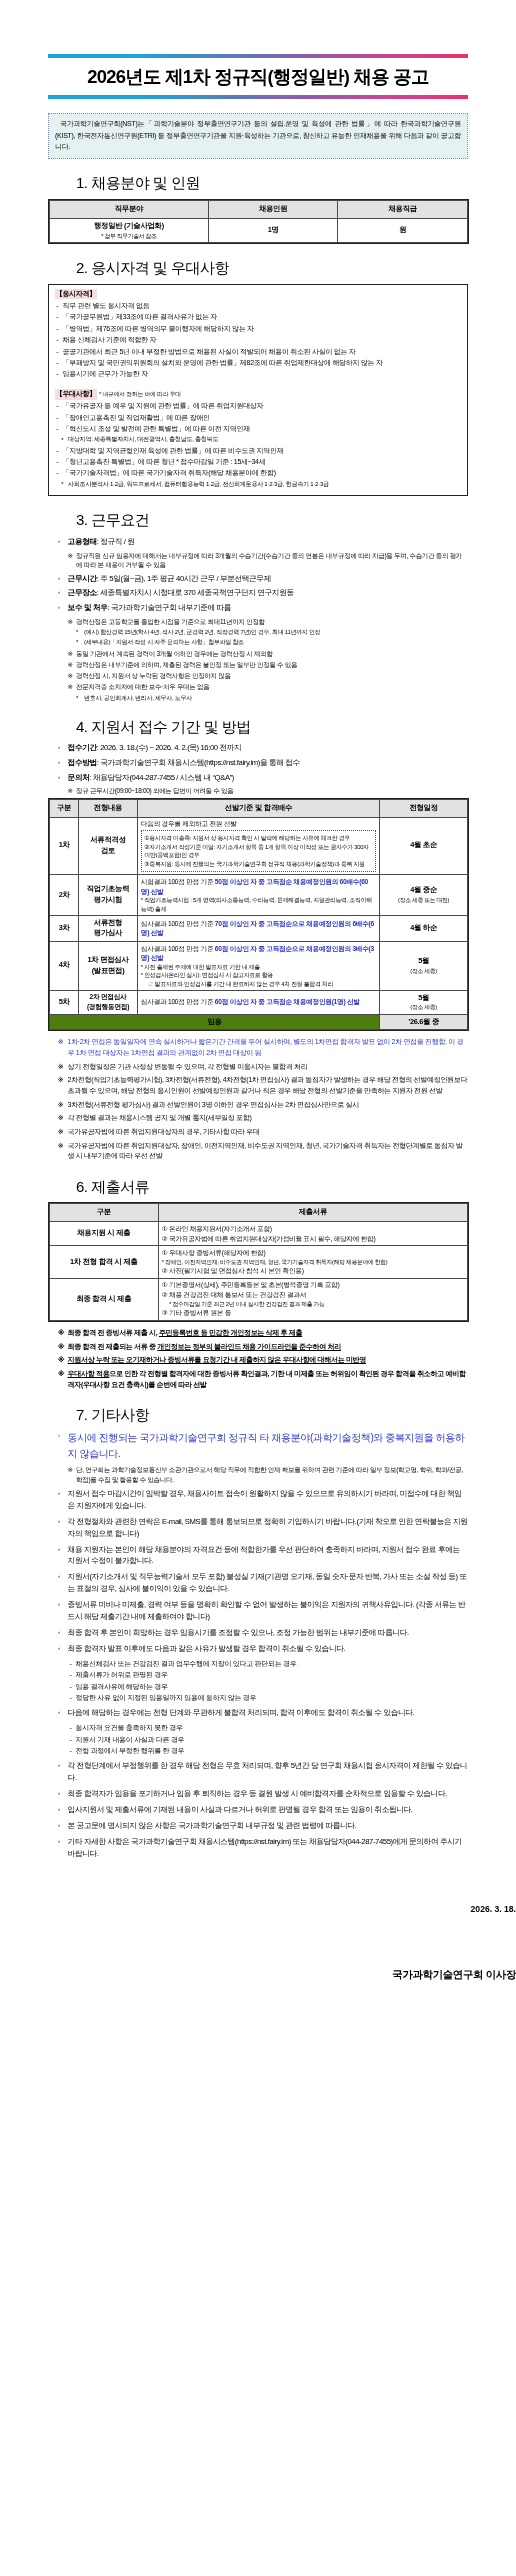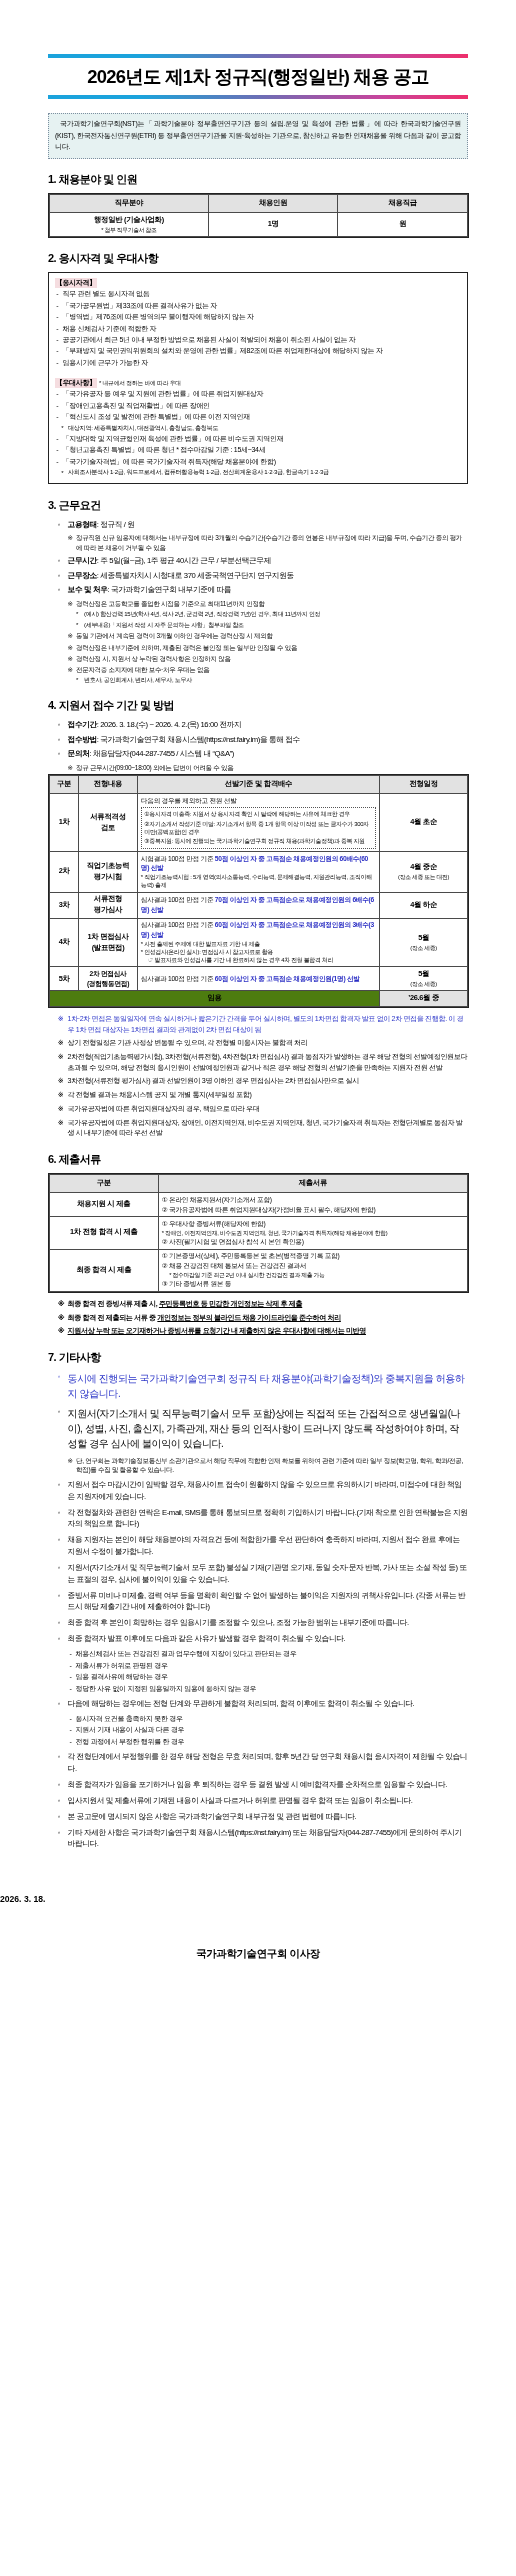--- a/index.html
+++ b/index.html
@@ -41,25 +41,25 @@
     padding: 4.9px 6.1px 5.5px 6.1px;
     font-size: 7px;
     line-height: 1.62;
     text-align: justify;
     letter-spacing: -0.3px;
   }
   .intro-box p { margin: 0; text-indent: 4.9px; }
 
   
   .sec-h {
-    font-size: 11px;
-    font-weight: 700;
+    font-size: 15px;
+    font-weight: 400;
     letter-spacing: -0.5px;
     margin: 13.5px 0 4.9px 0;
-    padding-left: 48px;
+    padding-left: 76px;
   }
 
   
   .body-indent { padding: 0 48px; }
 
   
   table.tbl {
     border-collapse: collapse;
     width: 421px;
     margin: 0 48px;
@@ -181,31 +181,31 @@
     font-size: 5.9px;
     line-height: 1.45;
     letter-spacing: -0.3px;
   }
   .proc-note div { margin: 0.6px 0; }
   .bluetxt { color: #2b2fc4; font-weight: 800; }
   .subline { font-size: 5.9px; letter-spacing: -0.3px; line-height: 1.4; }
 
   
   .footer-date {
-    text-align: left;
+    text-align: right;
     font-size: 8.6px;
     font-weight: 700;
     margin-top: 43px;
     letter-spacing: 0px;
   }
   .footer-org {
-    text-align: center;
+    text-align: right;
     font-size: 10.4px;
     font-weight: 800;
-    margin-top: 40px;
+    margin-top: 52px;
     letter-spacing: -0.3px;
   }
 </style>
 </head>
 <body>
 
 <div class="page">
 
   <div class="title-wrap">
     <div class="title-rule"></div>
@@ -402,21 +402,21 @@
     </tbody>
       </table>
   </div>
 
   <div class="body-indent" style="margin-top:6.1px">
     <div class="snote reg blue">1차·2차 면접은 동일일자에 연속 실시하거나 짧은기간 간격을 두어 실시하며, 별도의 1차면접 합격자 발표 없이 2차 면접을 진행함. 이 경우 1차 면접 대상자는 1차면접 결과와 관계없이 2차 면접 대상이 됨</div>
     <div class="snote reg">상기 전형일정은 기관 사정상 변동될 수 있으며, 각 전형별 미응시자는 불합격 처리</div>
     <div class="snote reg">2차전형(직업기초능력평가시험), 3차전형(서류전형), 4차전형(1차 면접심사) 결과 동점자가 발생하는 경우 해당 전형의 선발예정인원보다 초과될 수 있으며, 해당 전형의 응시인원이 선발예정인원과 같거나 적은 경우 해당 전형의 선발기준을 만족하는 지원자 전원 선발</div>
     <div class="snote reg">3차전형(서류전형 평가심사) 결과 선발인원이 3명 이하인 경우 면접심사는 2차 면접심사만으로 실시</div>
     <div class="snote reg">각 전형별 결과는 채용시스템 공지 및 개별 통지(세부일정 포함)</div>
-    <div class="snote reg">국가유공자법에 따른 취업지원대상자의 경우, 책임으로 따라 우대</div>
+    <div class="snote reg">국가유공자법에 따른 취업지원대상자의 경우, 기타사항 따라 우대</div>
     <div class="snote reg">국가유공자법에 따른 취업지원대상자, 장애인, 이전지역인재, 비수도권 지역인재, 청년, 국가기술자격 취득자는 전형단계별로 동점자 발생 시 내부기준에 따라 우선 선발</div>
   </div>
 
   <div class="sec-h">6. 제출서류</div>
   <div class="tbl-outer">
     <table class="tbl">
       <tbody>
           <tr>
         <th style="width:26%">구분</th>
         <th style="width:74%">제출서류</th>
@@ -446,27 +446,27 @@
         </td>
       </tr>
     </tbody>
       </table>
   </div>
 
   <div class="body-indent" style="margin-top:6.1px">
     <div class="snote"><span>최종 합격 전 증빙서류 제출 시, </span><span class="u">주민등록번호 등 민감한 개인정보는 삭제 후 제출</span></div>
     <div class="snote"><span>최종 합격 전 제출되는 서류 중 </span><span class="u">개인정보는 정부의 블라인드 채용 가이드라인을 준수하여 처리</span></div>
     <div class="snote"><span class="u">지원서상 누락 또는 오기재하거나 증빙서류를 요청기간 내 제출하지 않은 우대사항에 대해서는 미반영</span></div>
+    <div class="snote"><span class="u">우대사항 적용</span><span>으로 인한 각 전형별 합격자에 대한 증빙서류 확인결과, 기한 내 미제출 또는 허위임이 확인된 경우 합격을 취소하고 예비합격자(우대사항 요건 충족시)를 순번에 따라 선발</span></div>
   </div>
 
   <div class="sec-h">7. 기타사항</div>
   <div class="body-indent">
     <ul class="circ kt blue-list">
       <li>동시에 진행되는 국가과학기술연구회 정규직 타 채용분야(과학기술정책)와 중복지원을 허용하지 않습니다.</li>
-      <li class="" style="color:#000">지원서(자기소개서 및 직무능력기술서 모두 포함)상에는 직접적 또는 간접적으로 생년월일(나이), 성별, 사진, 출신지, 가족관계, 재산 등의 인적사항이 드러나지 않도록 작성하여야 하며, 작성할 경우 심사에 불이익이 있습니다.</li>
     </ul>
     <div class="note">단, 연구회는 과학기술정보통신부 소관기관으로서 해당 직무에 적합한 인재 확보를 위하여 관련 기준에 따라 일부 정보(학교명, 학위, 학과/전공, 학점)를 수집 및 활용할 수 있습니다.</div>
     <ul class="circ kt">
       <li>지원서 접수 마감시간이 임박할 경우, 채용사이트 접속이 원활하지 않을 수 있으므로 유의하시기 바라며, 미접수에 대한 책임은 지원자에게 있습니다.</li>
       <li>각 전형절차와 관련한 연락은 E-mail, SMS를 통해 통보되므로 정확히 기입하시기 바랍니다.(기재 착오로 인한 연락불능은 지원자의 책임으로 합니다)</li>
       <li>채용 지원자는 본인이 해당 채용분야의 자격요건 등에 적합한가를 우선 판단하여 충족하지 바라며, 지원서 접수 완료 후에는 지원서 수정이 불가합니다.</li>
       <li>지원서(자기소개서 및 직무능력기술서 모두 포함) 불성실 기재(기관명 오기재, 동일 숫자·문자 반복, 가사 또는 소설 작성 등) 또는 표절의 경우, 심사에 불이익이 있을 수 있습니다.</li>
       <li>증빙서류 미비나 미제출, 경력 여부 등을 명확히 확인할 수 없어 발생하는 불이익은 지원자의 귀책사유입니다. (각종 서류는 반드시 해당 제출기간 내에 제출하여야 합니다)</li>
       <li>최종 합격 후 본인이 희망하는 경우 임용시기를 조정할 수 있으나, 조정 가능한 범위는 내부기준에 따릅니다.</li>
       <li>최종 합격자 발표 이후에도 다음과 같은 사유가 발생할 경우 합격이 취소될 수 있습니다.</li>

